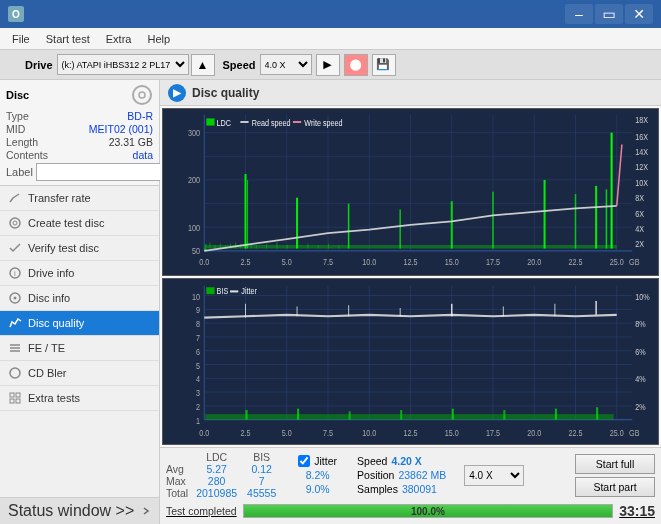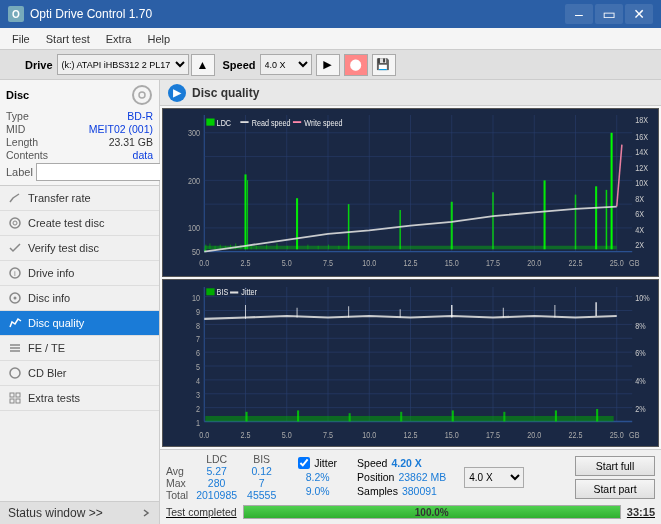--- a/index.html
+++ b/index.html
@@ -92,21 +92,21 @@
 
     
     .status-window-btn {
       display: flex;
       align-items: center;
       justify-content: space-between;
       padding: 4px 8px;
       background: #e0e0e0;
       border-top: 1px solid #ccc;
       cursor: pointer;
-      font-size: 12px;
+      font-size: 16px;
       color: #333;
     }
 
     
     .content-area {
       flex: 1;
       display: flex;
       flex-direction: column;
       background: #f8f8f8;
       overflow: hidden;
@@ -190,21 +190,21 @@
     .progress-text {
       position: absolute;
       left: 50%;
       top: 50%;
       transform: translate(-50%, -50%);
       font-size: 10px;
       color: #333;
       font-weight: bold;
     }
     .time-display {
-      font-size: 11px;
+      font-size: 14px;
       color: #333;
       font-weight: bold;
       white-space: nowrap;
     }
     .status-text { font-size: 10.5px; color: #333; }
 
     
     svg.chart { width: 100%; height: 100%; }
 
     
@@ -223,21 +223,20 @@
       font-size: 10px;
       font-weight: bold;
     }
   </style>
 </head>
 <body>
 
 <div class="title-bar">
   <div class="title-bar-left">
     <div class="title-bar-icon">O</div>
-    <span class="title-bar-title">Opti Drive Control 1.70</span>
   </div>
   <div class="title-bar-controls">
     <button class="title-btn">–</button>
     <button class="title-btn">▭</button>
     <button class="title-btn close">✕</button>
   </div>
 </div>
 
 <div class="menu-bar">
   <div class="menu-item">File</div>

